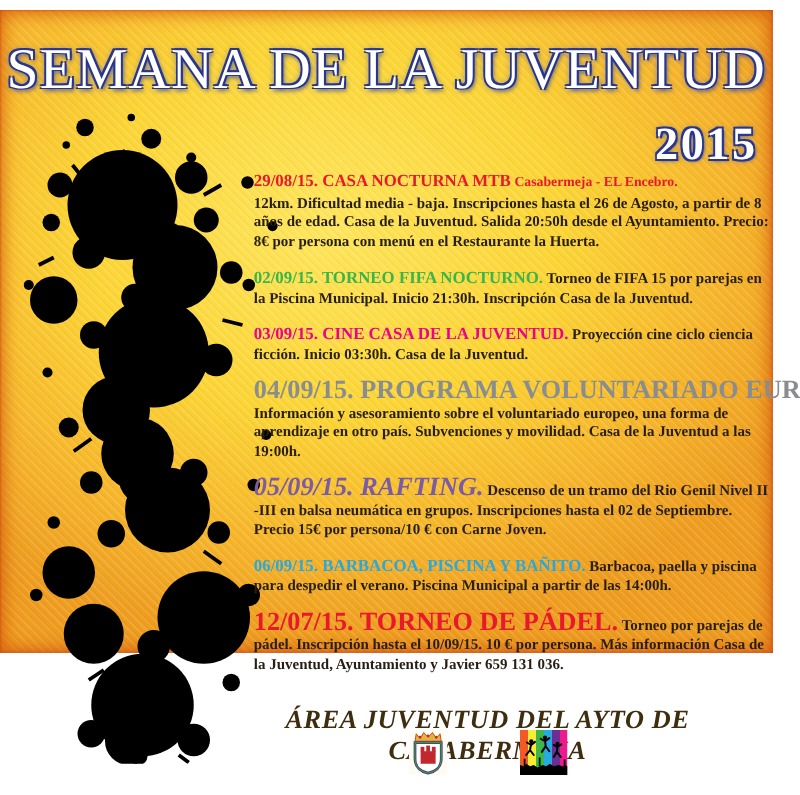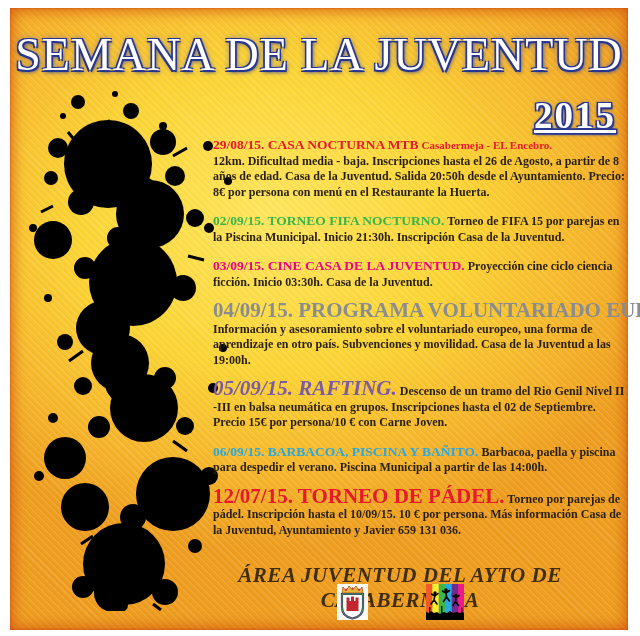--- a/index.html
+++ b/index.html
@@ -1,42 +1,41 @@
 <!DOCTYPE html>
 <html><head>
 <meta charset="utf-8">
 <style>
   html,body{margin:0;padding:0;}
   body{
     width:640px;height:636px;position:relative;background:#ffffff;
     font-family:"Liberation Serif", serif;overflow:hidden;
   }
   .poster{
-    position:absolute;left:10px;top:8px;width:618px;height:622px;
+    position:absolute;left:0;top:8px;width:618px;height:514px;
     background:
       repeating-linear-gradient(45deg, rgba(255,255,255,0.10) 0 1.5px, rgba(0,0,0,0.02) 1.5px 3px, transparent 3px 5px),
       radial-gradient(ellipse 420px 330px at 42% 34%, #ffe65e 0%, #fcd535 45%, #f6b42a 78%, #ee9d1f 100%);
     box-shadow: inset 0 0 2px #c43f08, inset 0 0 14px 2px rgba(205,70,10,0.75);
   }
   .title{
     position:absolute;left:0;top:20px;width:100%;text-align:center;
     font-size:46px;letter-spacing:1px;color:#ffffff;white-space:nowrap;
     text-shadow:
       -1.5px -1.5px 0 #28368e, 1.5px -1.5px 0 #28368e,
       -1.5px 1.5px 0 #28368e, 1.5px 1.5px 0 #28368e,
       0 0 6px #4a5fc4, 2px 3px 3px rgba(40,54,142,0.55);
   }
   .year{
     position:absolute;top:86px;right:12px;
     font-size:37px;font-weight:bold;color:#ffffff;letter-spacing:2px;
     text-shadow:
       -1.5px -1.5px 0 #28368e, 1.5px -1.5px 0 #28368e,
       -1.5px 1.5px 0 #28368e, 1.5px 1.5px 0 #28368e,
       0 0 5px #4a5fc4, 2px 2px 2px rgba(40,54,142,0.55);
-    text-decoration: underline;
   }
   .splat{position:absolute;left:13px;top:78px;}
   .content{
     position:absolute;left:203px;top:129px;width:414px;
     color:#271e14;font-size:12px;line-height:15.5px;font-weight:bold;
   }
   .evt{margin:0 0 13px 0;}
   .evt-head{font-size:13.5px;white-space:nowrap;}
   .evt--lg .evt-head{font-size:21px;}
   .evt-sub{font-size:11px;}

